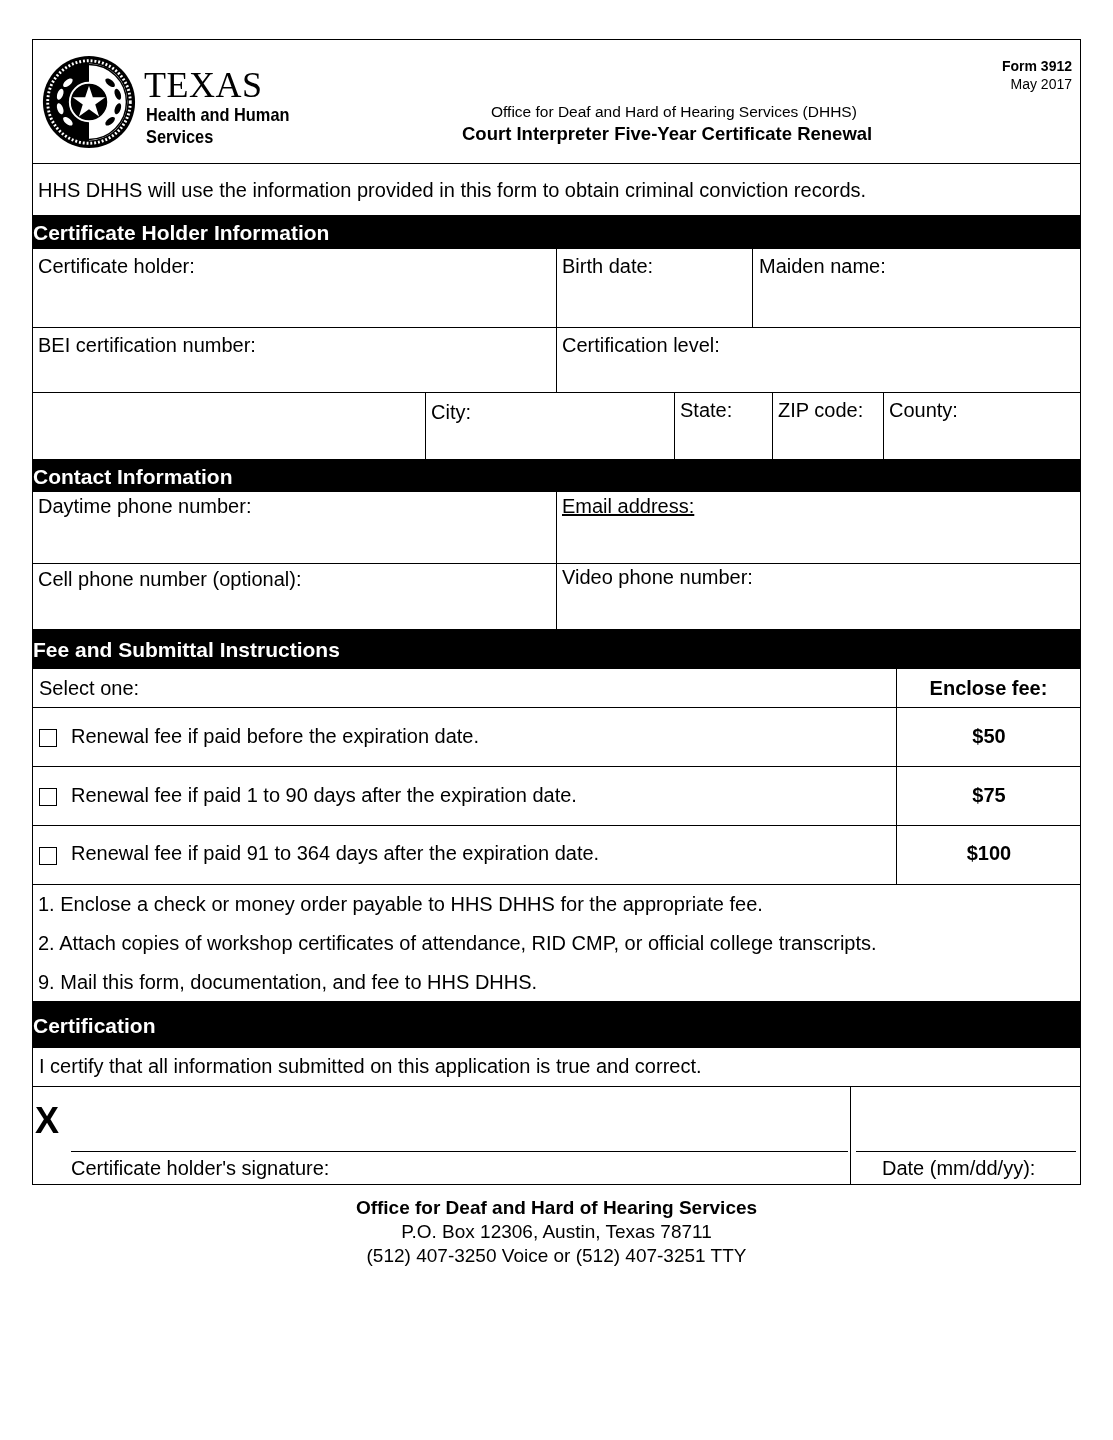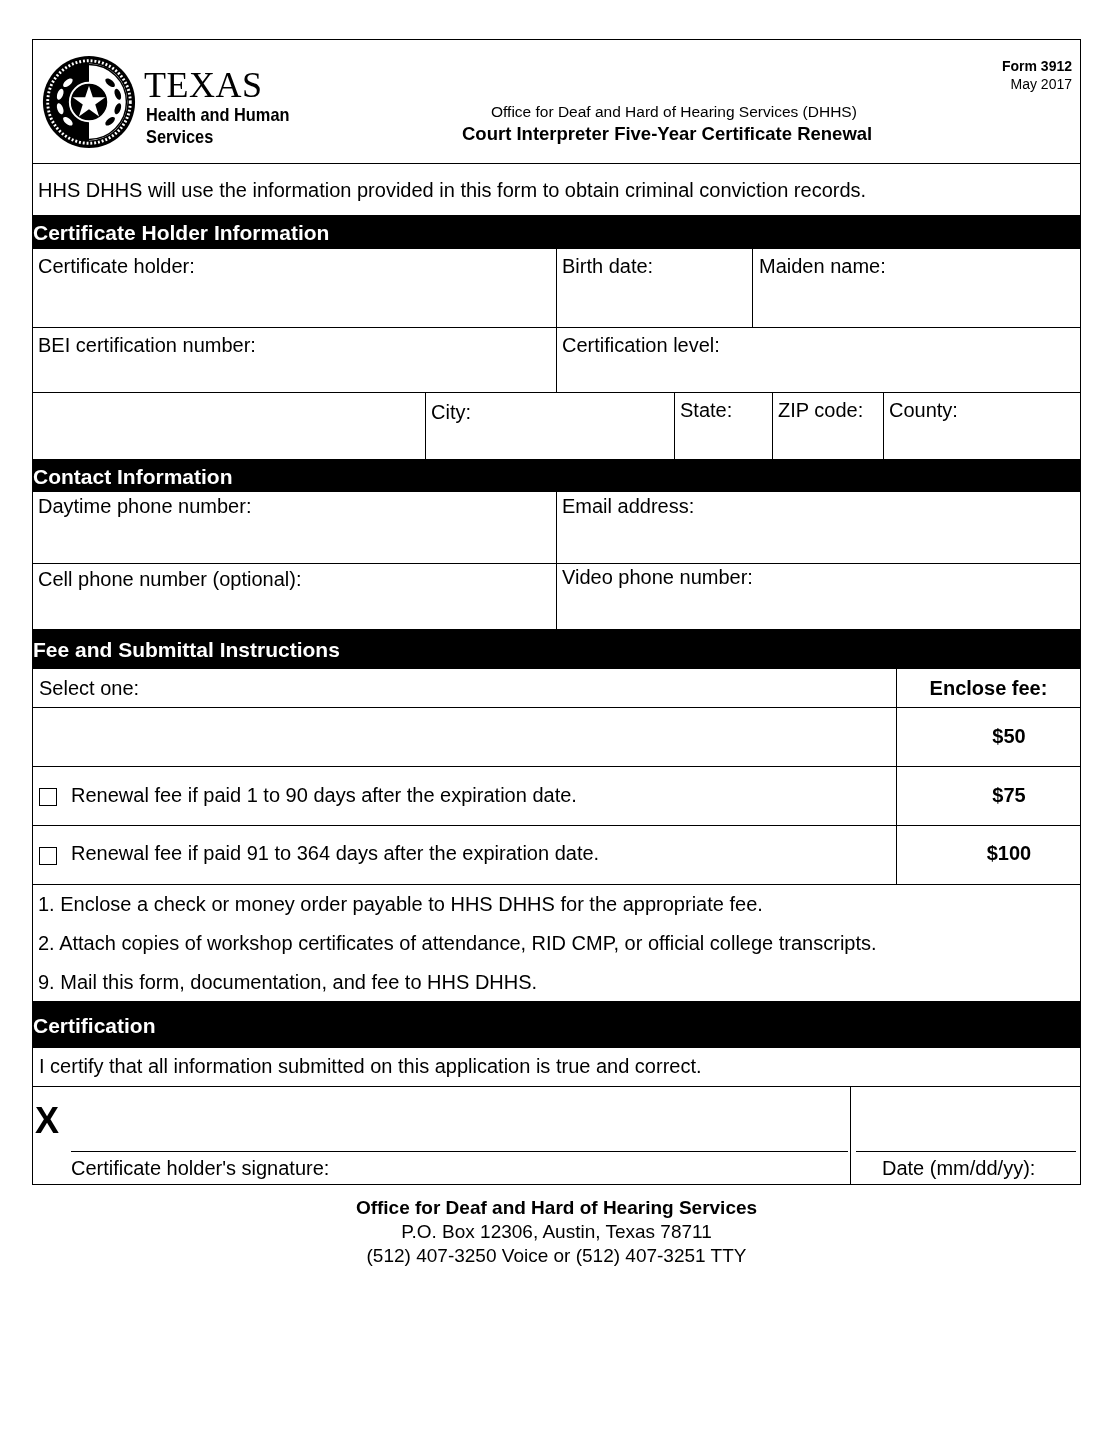--- a/index.html
+++ b/index.html
@@ -7,21 +7,21 @@
   .abs { position:absolute; }
   .form { position:absolute; left:32px; top:39px; width:1047px; height:1144px; border:1px solid #000; }
   .hline { position:absolute; height:0; border-top:1px solid #000; }
   .vline { position:absolute; width:0; border-left:1px solid #000; }
   .bar { position:absolute; left:0; width:1047px; background:#000; color:#fff; font-weight:bold; font-size:21px; }
   .lbl { position:absolute; font-size:20px; white-space:nowrap; }
   .seal { position:absolute; left:8px; top:14px; width:96px; height:96px; }
   .brand-texas { position:absolute; left:111px; top:24px; font-family:"Liberation Serif", serif; font-size:36px; letter-spacing:0.5px; }
   .brand-sub { position:absolute; left:113px; font-weight:bold; font-size:19px; transform:scaleX(0.86); transform-origin:left; }
   .chk { position:absolute; width:16px; height:16px; border:1px solid #000; background:#fff; }
-  .fee { position:absolute; width:182px; text-align:center; font-weight:bold; font-size:20px;padding-left:20px; }
+  .fee { position:absolute; width:182px; text-align:center; font-weight:bold; font-size:20px; }
   .footer { position:absolute; left:0; width:1113px; text-align:center; font-size:19px; }
 </style>
 </head>
 <body>
 
 <div class="form">
 
   <div>
     <svg class="seal" viewBox="0 0 100 100">
       <circle cx="50" cy="50" r="48" fill="#000"></circle>
@@ -95,37 +95,41 @@
   <div class="vline" style="left:641px; top:353px; height:66px;"></div>
   <div class="vline" style="left:739px; top:353px; height:66px;"></div>
   <div class="vline" style="left:850px; top:353px; height:66px;"></div>
 
   <div class="bar" style="top:419px; height:33px; line-height:36px;">Contact Information</div>
 
   <div class="abs" style="left:0; top:452px; width:524px; height:71px;">
     <div class="lbl" style="left:5px; top:3px;">Daytime phone number:</div>
   </div>
   <div class="abs" style="left:524px; top:452px; width:523px; height:71px;">
-    <div class="lbl" style="left:5px; top:3px;">Email address:</div>
+    <div class="lbl" style="left:5px; top:3px;text-decoration:underline;">Email address:</div>
   </div>
   <div class="hline" style="left:0; top:523px; width:1047px;"></div>
   <div class="abs" style="left:0; top:524px; width:524px; height:65px;">
     <div class="lbl" style="left:5px; top:4px;">Cell phone number (optional):</div>
   </div>
   <div class="abs" style="left:524px; top:524px; width:523px; height:65px;">
     <div class="lbl" style="left:5px; top:2px;">Video phone number:</div>
   </div>
   <div class="vline" style="left:523px; top:452px; height:137px;"></div>
 
   <div class="bar" style="top:589px; height:40px; line-height:42px;">Fee and Submittal Instructions</div>
 
   <div class="lbl" style="left:6px; top:637px;">Select one:</div>
   <div class="lbl" style="left:864px; width:183px; top:637px; text-align:center; font-weight:bold;">Enclose fee:</div>
   <div class="hline" style="left:0; top:667px; width:1047px;"></div>
 
+  <div class="abs" style="left:0; top:668px; width:863px; height:58px;">
+    <div class="chk" style="left:6px; top:21px;"></div>
+    <div class="lbl" style="left:38px; top:17px;">Renewal fee if paid before the expiration date.</div>
+  </div>
   <div class="fee" style="left:865px; top:685px;">$50</div>
   <div class="hline" style="left:0; top:726px; width:1047px;"></div>
 
   <div class="abs" style="left:0; top:727px; width:863px; height:58px;">
     <div class="chk" style="left:6px; top:21px;"></div>
     <div class="lbl" style="left:38px; top:17px;">Renewal fee if paid 1 to 90 days after the expiration date.</div>
   </div>
   <div class="fee" style="left:865px; top:744px;">$75</div>
   <div class="hline" style="left:0; top:785px; width:1047px;"></div>
 

